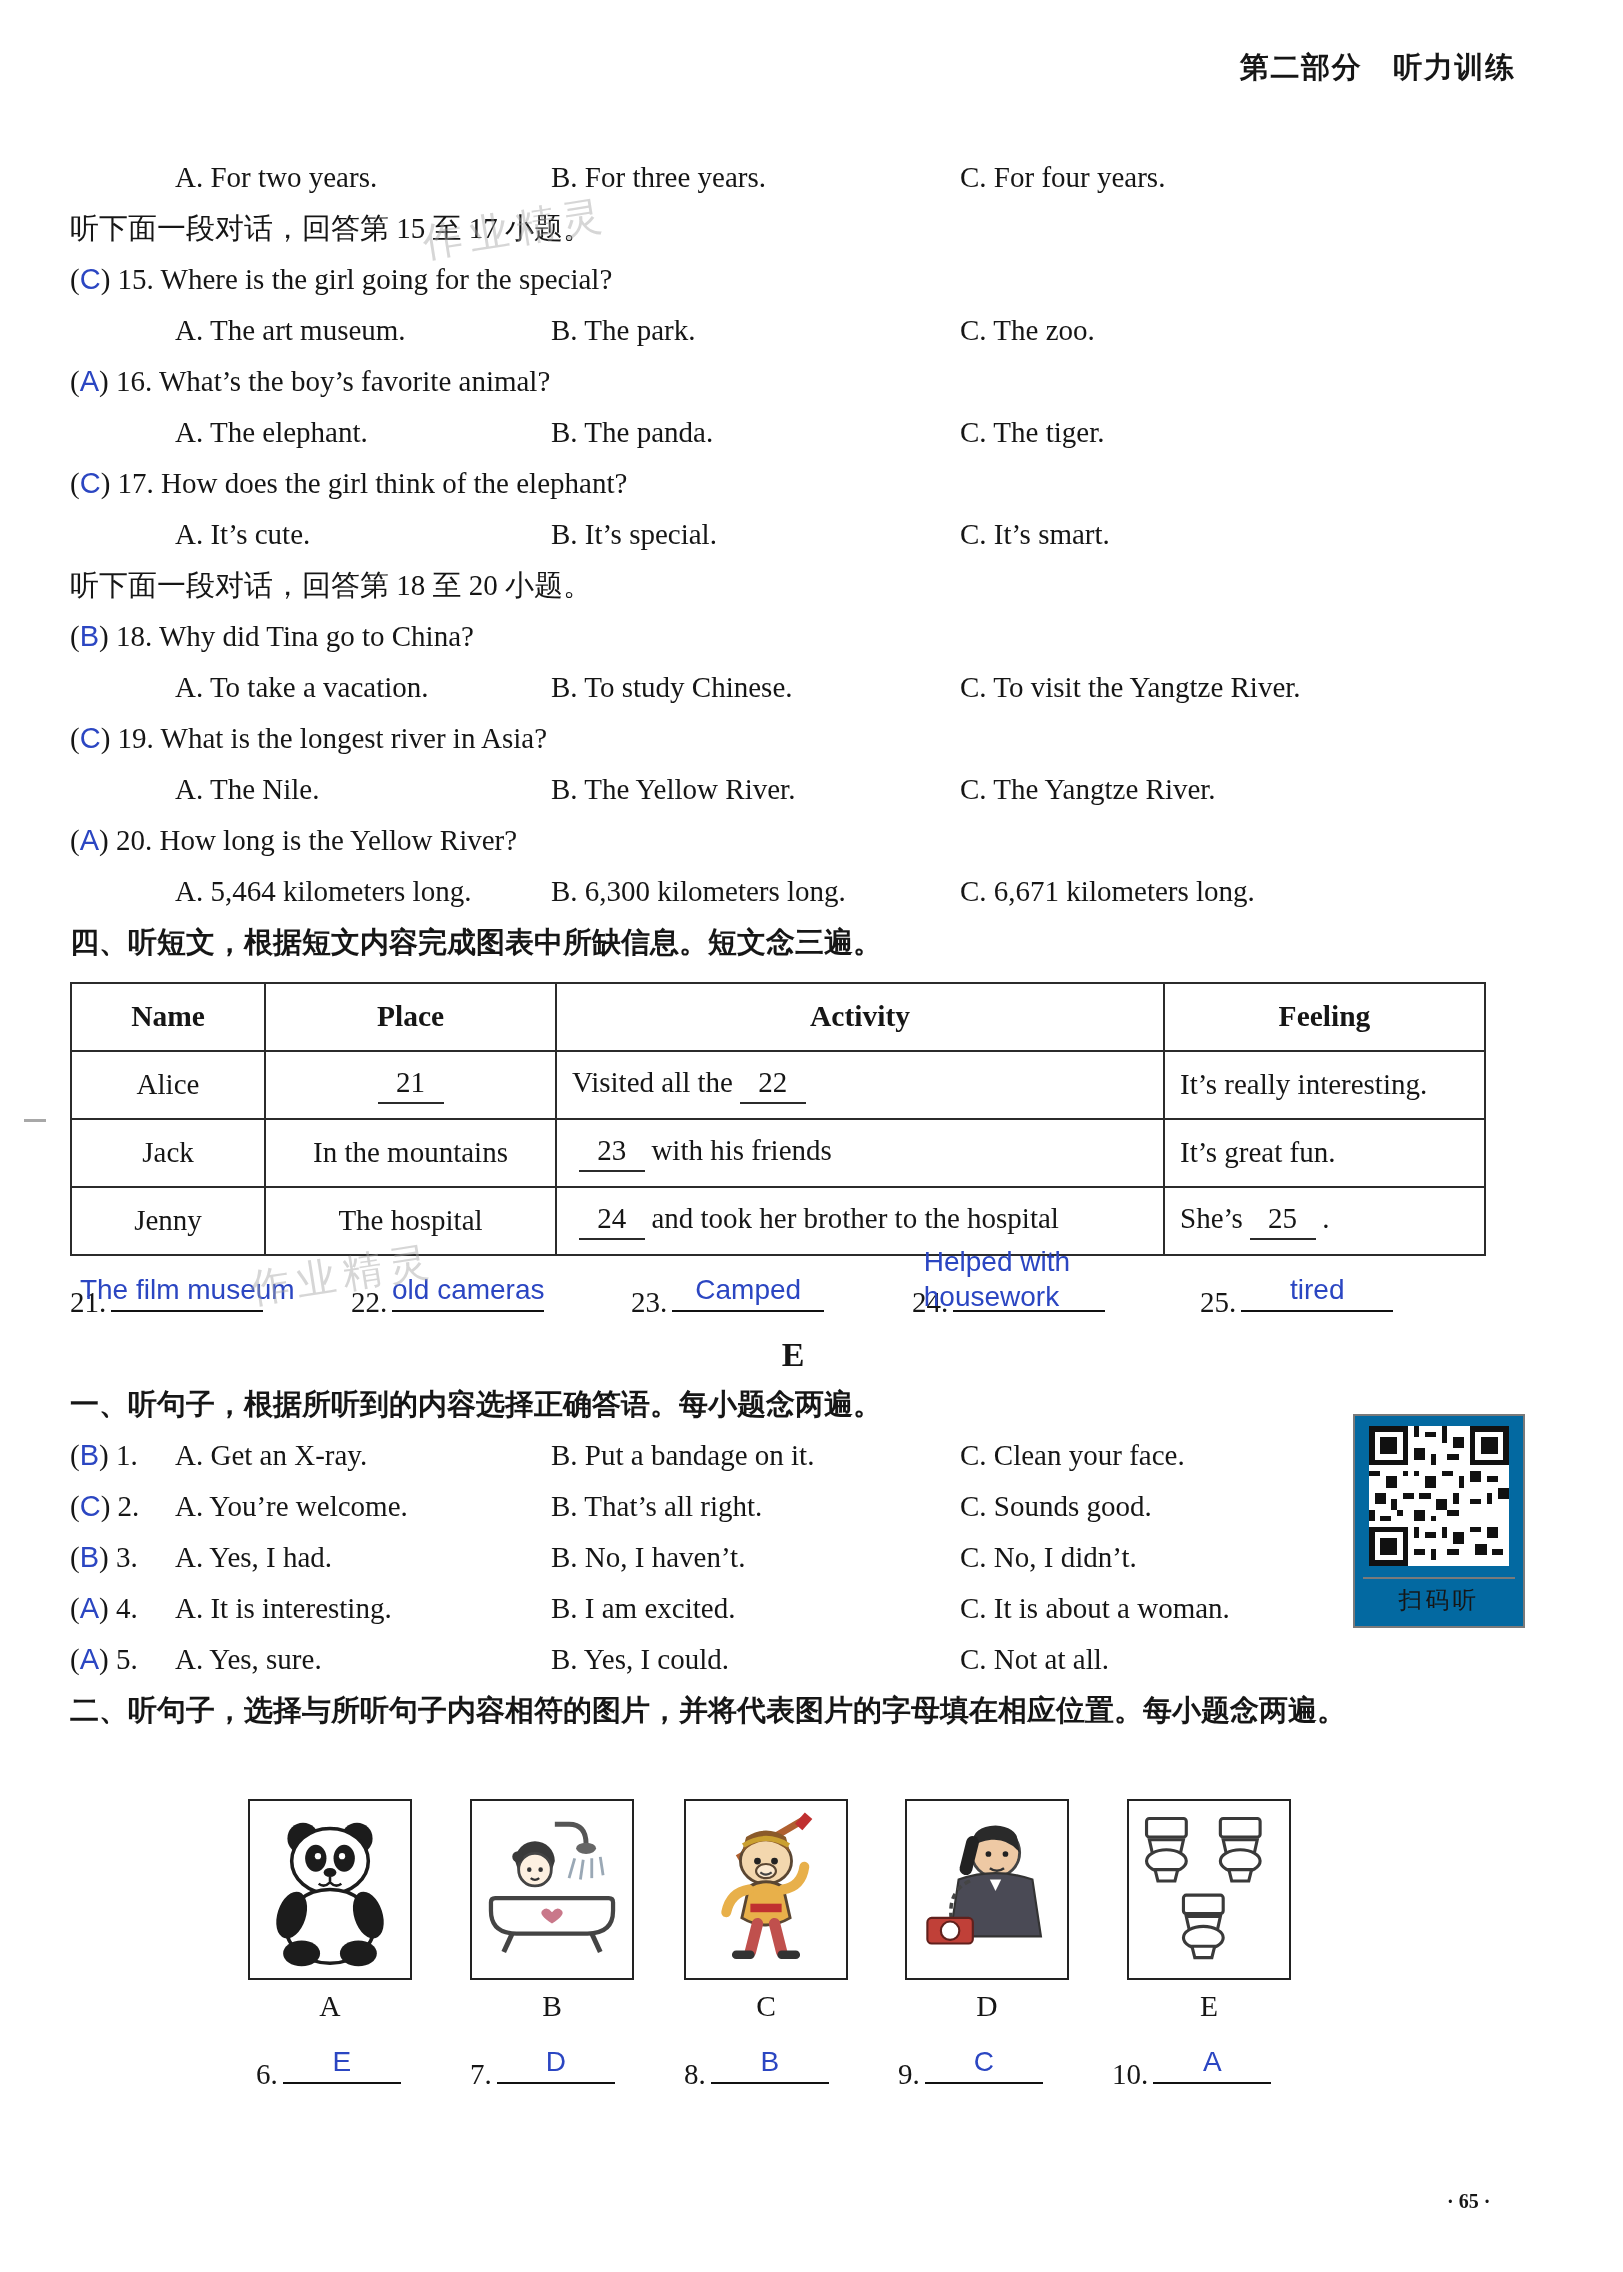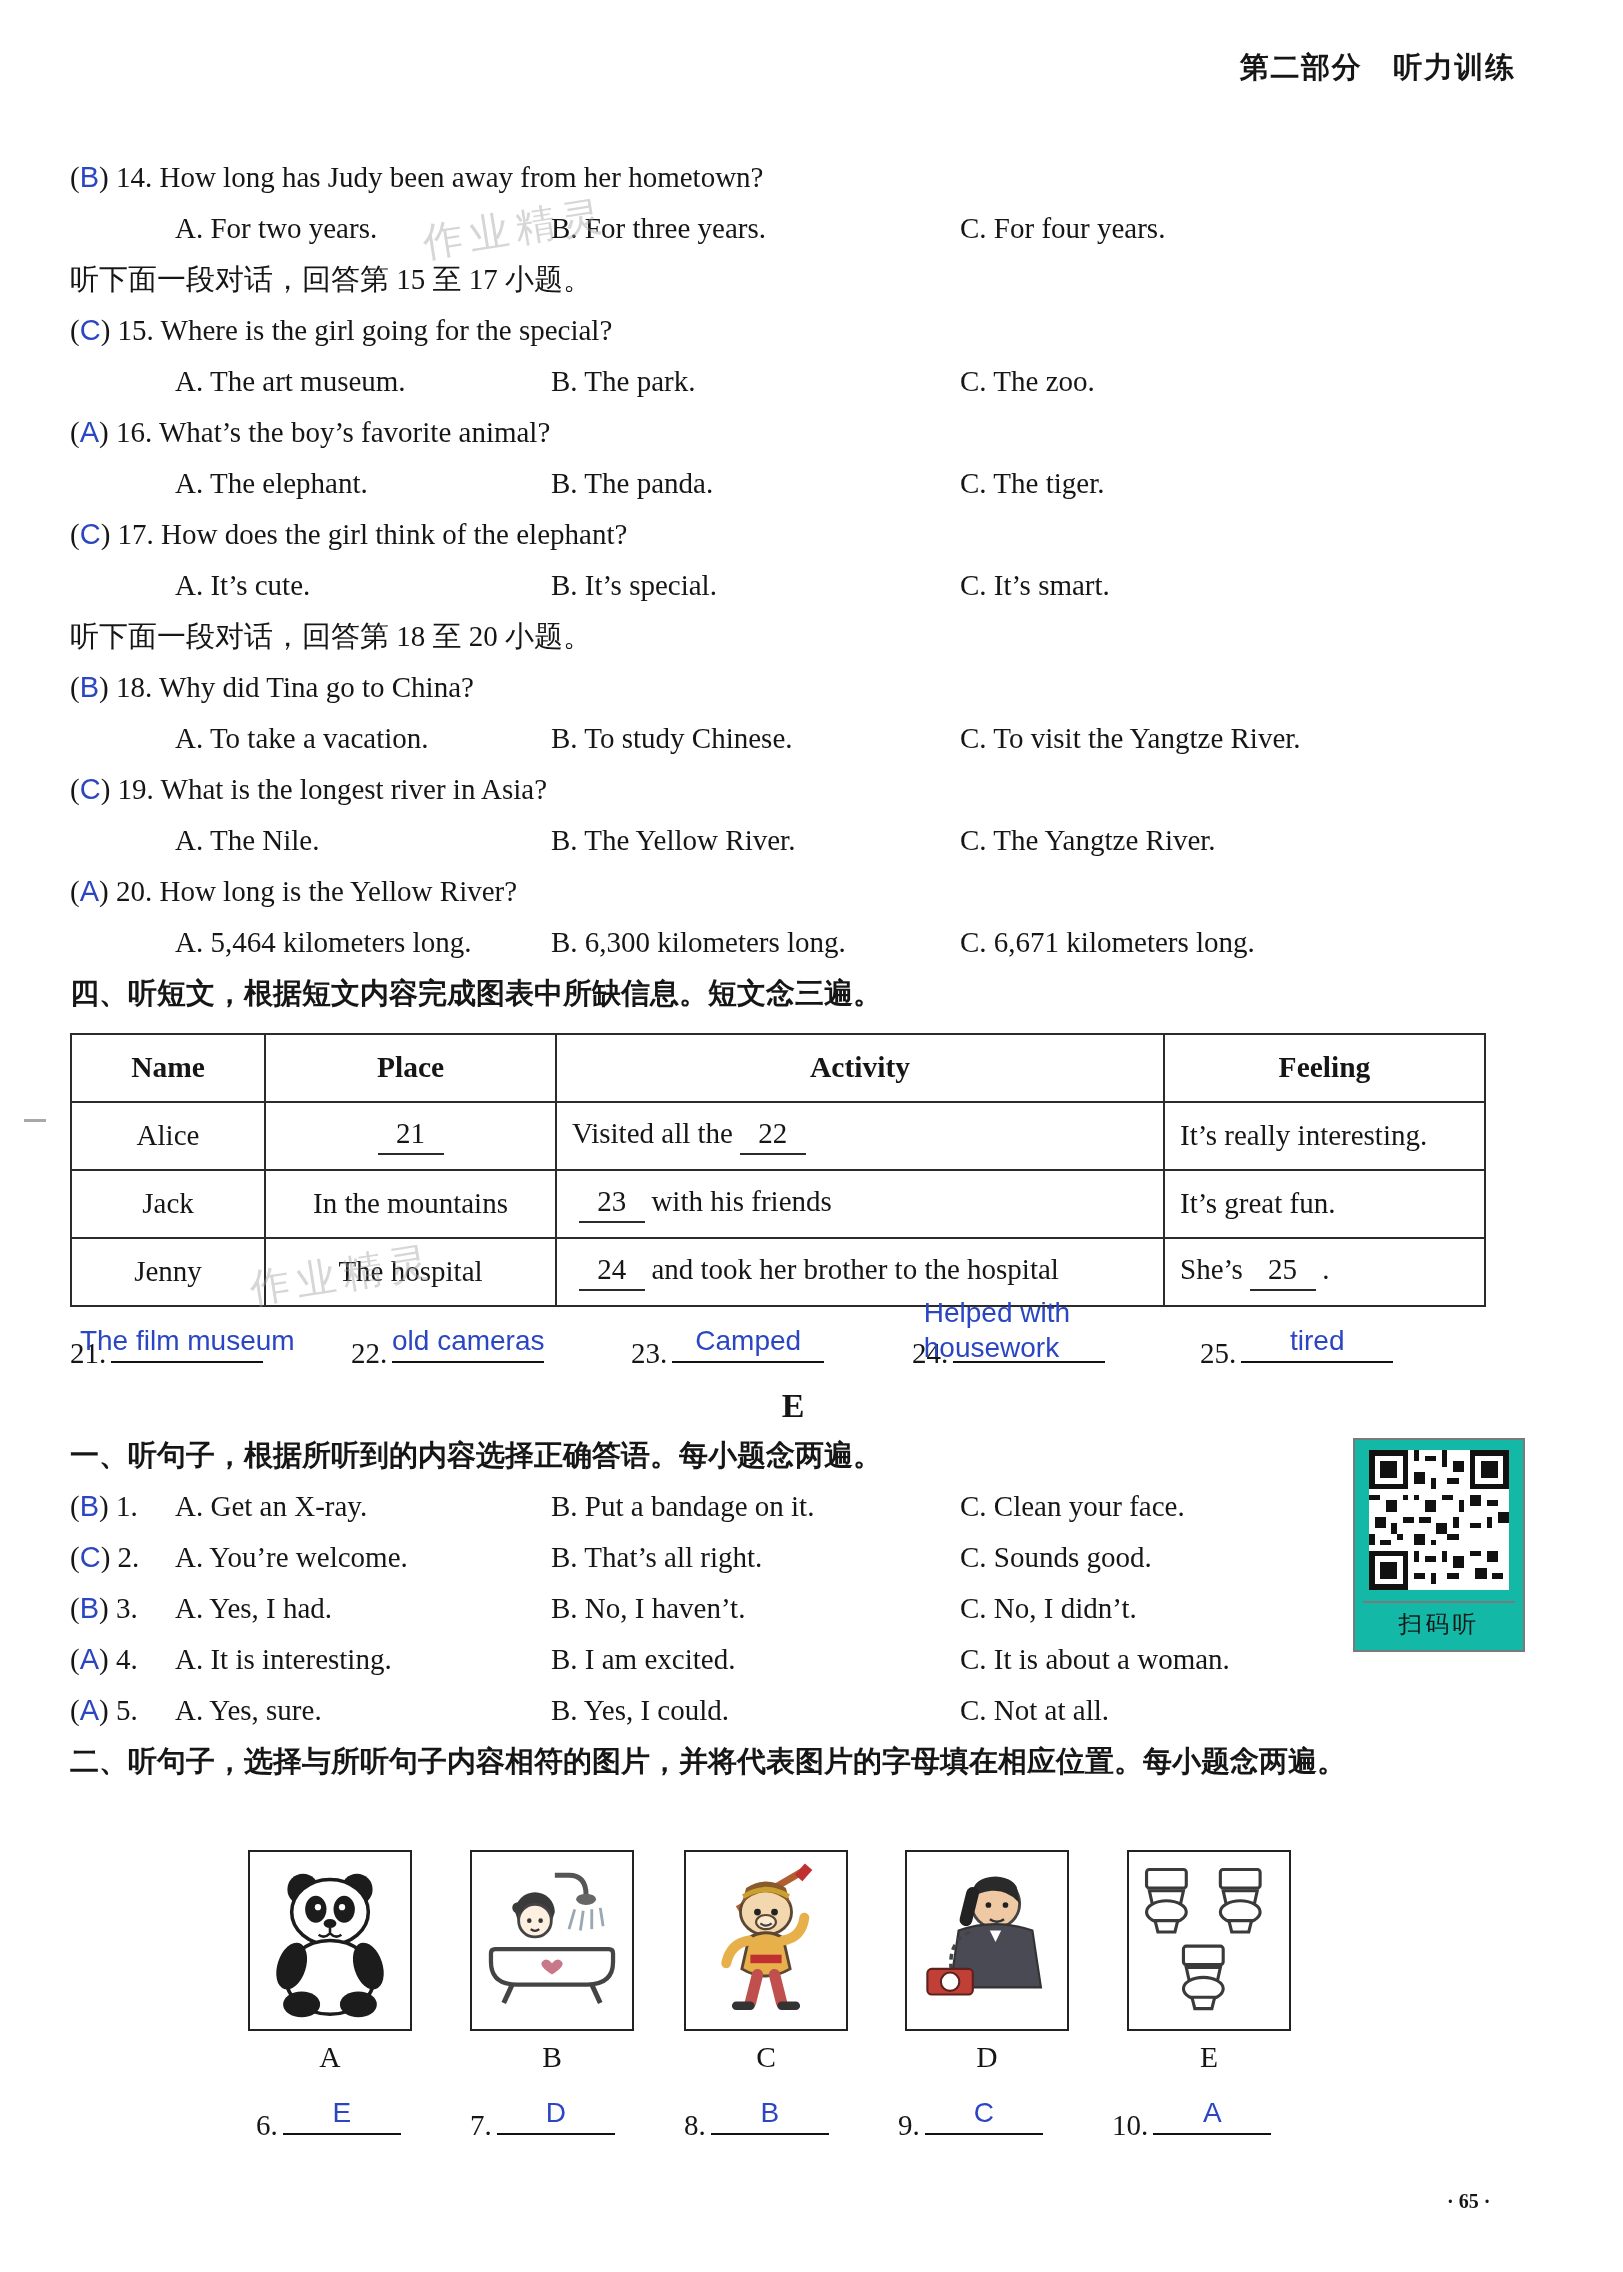--- a/index.html
+++ b/index.html
@@ -45,21 +45,21 @@
   .fa .bans{
     position:absolute; left:50%; transform:translateX(-50%); bottom:3.4px;
     color:var(--ans-blue); font-size:28px; white-space:nowrap;
     font-family:"Liberation Sans","DejaVu Sans",sans-serif;
   }
   .fa .bans.multi{ white-space:normal; width:211px; bottom:auto; top:-27px; line-height:35px; }
 
   .etitle{ text-align:center; font-weight:700; font-size:34px; height:49px; line-height:49px; }
 
   
-  .qrbox{ position:absolute; left:1353px; top:1414px; width:172px; height:214px; border:2.5px solid #7a7a7a; background:#14b8a6; text-align:center; box-sizing:border-box;margin-top:24px; }
+  .qrbox{ position:absolute; left:1353px; top:1414px; width:172px; height:214px; border:2.5px solid #7a7a7a; background:#0369a1; text-align:center; box-sizing:border-box; }
   .qrbox svg{ width:140px; height:140px; margin-top:10px; }
   .qrlabel{ font-size:23.6px; letter-spacing:3.4px; margin:6.7px 8.4px 0; padding-top:5px; border-top:2.5px solid #7a7a7a; font-family:"Liberation Sans","DejaVu Sans",sans-serif; }
 
   
   .picrow{ position:relative; height:235px; margin-top:11.8px; }
   .pic{ position:absolute; top:0; width:164px; text-align:center; }
   .frame{ width:164px; height:181px; border:2.5px solid #222; background:#fff; box-sizing:border-box; display:flex; align-items:center; justify-content:center; }
   .frame svg{ width:142px; height:159px; }
   .pic .letter{ font-size:29.5px; margin-top:10px; }
 
@@ -71,21 +71,20 @@
   .dash{ position:absolute; left:23.6px; top:1119px; width:22px; height:3.4px; background:#a8a8a8; }
 </style>
 </head>
 <body>
 
 <div class="page">
   <div class="hdr">第二部分　听力训练</div>
 
   <div class="content">
 
-    <div class="qline">(<span class="blue">B</span>) <span>14.</span> <span>How long has Judy been away from her hometown?</span></div>
     <div class="opts">
       <span class="opt-a">A. For two years.</span>
       <span class="opt-b">B. For three years.</span>
       <span class="opt-c">C. For four years.</span>
     </div>
 
     <div class="cnline">听下面一段对话，回答第 15 至 17 小题。</div>
 
     <div class="qline">(<span class="blue">C</span>) <span>15.</span> <span>Where is the girl going for the special?</span></div>
     <div class="opts">

